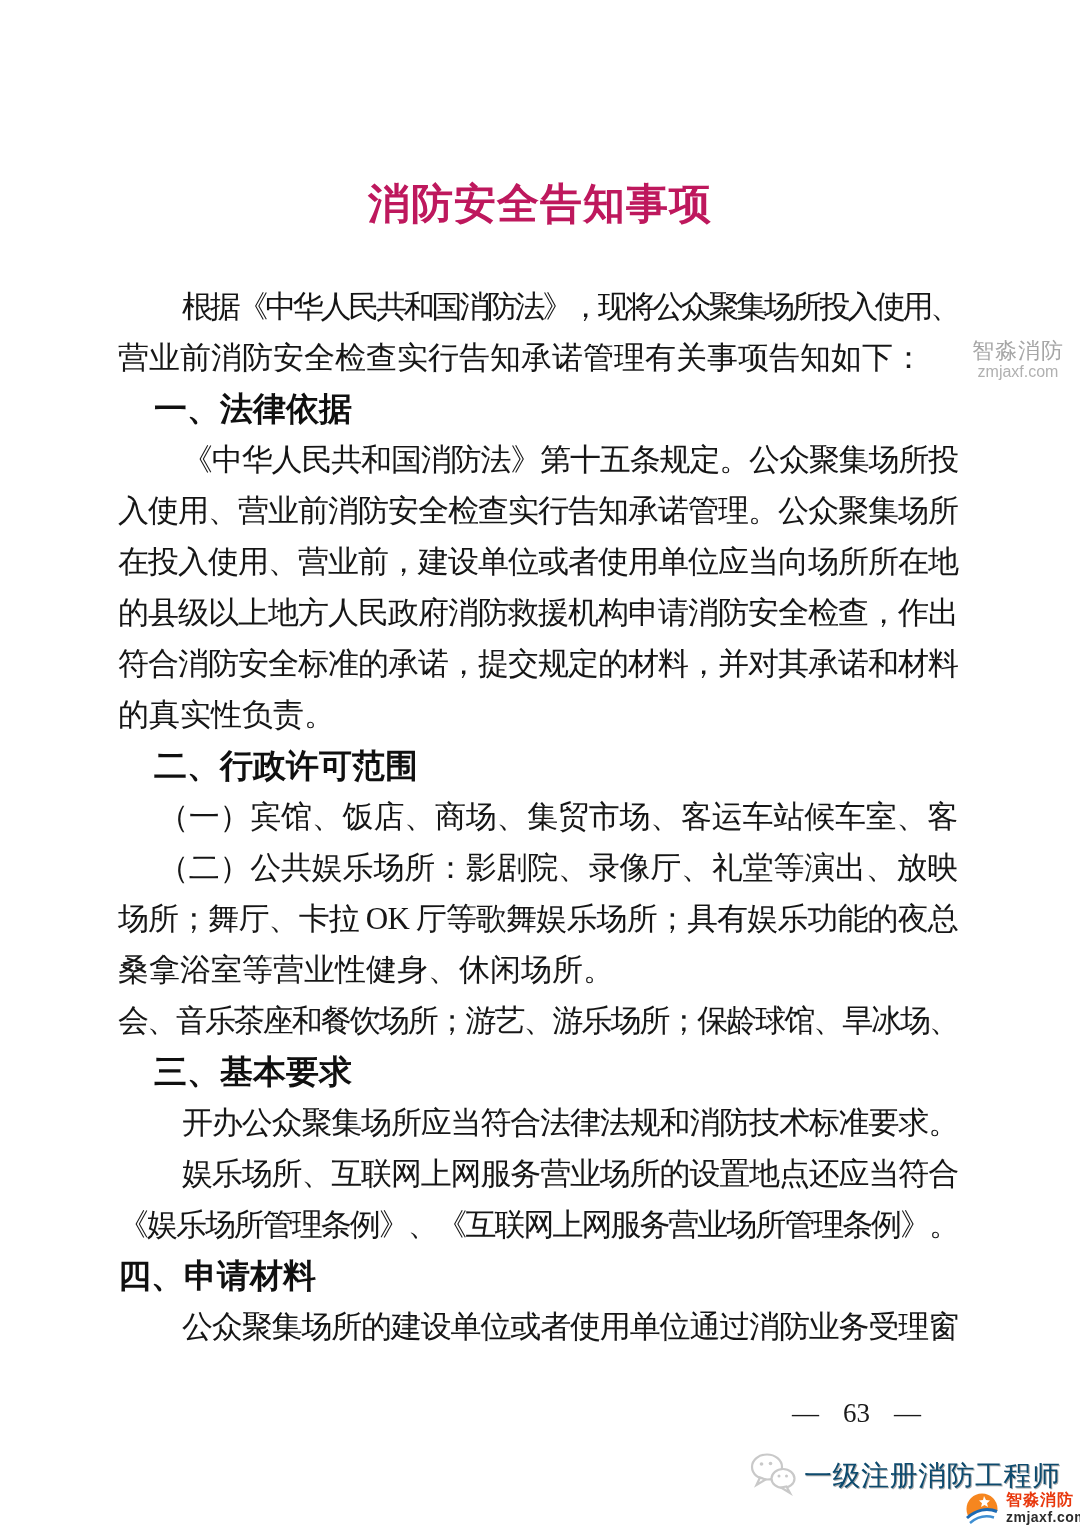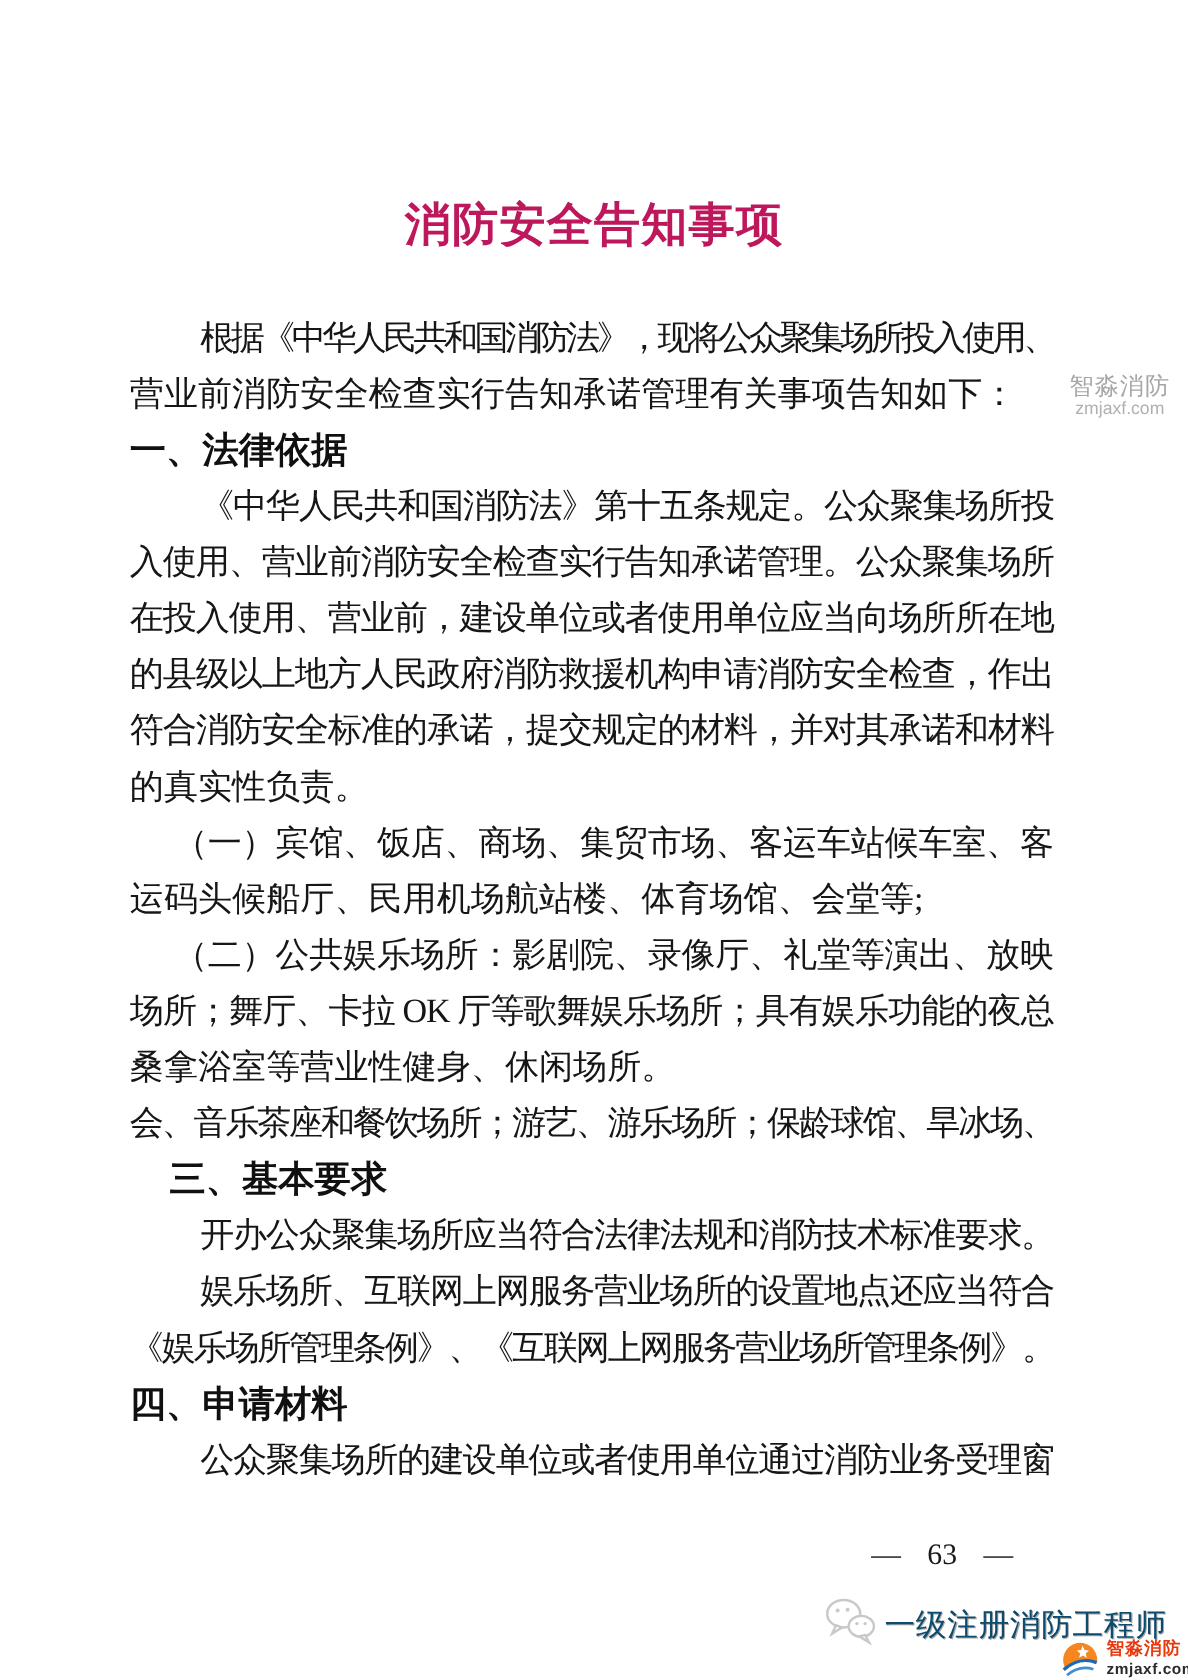--- a/index.html
+++ b/index.html
@@ -70,29 +70,29 @@
 </head>
 <body>
 
 <div class="page">
 
   <div class="doc-title">消防安全告知事项</div>
 
   <div class="doc-body">
       <div class="line body"><span class="t fill" style="margin-left: 64px; letter-spacing: -3.28571px;">根据《中华人民共和国消防法》，现将公众聚集场所投入使用、</span></div>
       <div class="line body"><span class="t" style="margin-left: 0px;">营业前消防安全检查实行告知承诺管理有关事项告知如下：</span></div>
-      <div class="line heading"><span class="t" style="">一、法律依据</span></div>
+      <div class="line heading"><span class="t" style="margin-left: 36px;">一、法律依据</span></div>
       <div class="line body"><span class="t fill" style="margin-left: 64px; letter-spacing: -1.15385px;">《中华人民共和国消防法》第十五条规定。公众聚集场所投</span></div>
       <div class="line body"><span class="t fill" style="margin-left: 0px; letter-spacing: -1px;">入使用、营业前消防安全检查实行告知承诺管理。公众聚集场所</span></div>
       <div class="line body"><span class="t fill" style="margin-left: 0px; letter-spacing: -1px;">在投入使用、营业前，建设单位或者使用单位应当向场所所在地</span></div>
       <div class="line body"><span class="t fill" style="margin-left: 0px; letter-spacing: -1px;">的县级以上地方人民政府消防救援机构申请消防安全检查，作出</span></div>
       <div class="line body"><span class="t fill" style="margin-left: 0px; letter-spacing: -1px;">符合消防安全标准的承诺，提交规定的材料，并对其承诺和材料</span></div>
       <div class="line body"><span class="t" style="margin-left: 0px;">的真实性负责。</span></div>
+      <div class="line heading"><span class="t" style="margin-left: 36px;">二、行政许可范围</span></div>
       <div class="line body"><span class="t fill" style="margin-left: 40px; letter-spacing: -0.230769px;">（一）宾馆、饭店、商场、集贸市场、客运车站候车室、客</span></div>
-      <div class="line body"><span class="t" style="margin-left: 0px;">运码头候船厅、民用机场航站楼、体育场馆、会堂等;</span></div>
       <div class="line body"><span class="t fill" style="margin-left: 40px; letter-spacing: -0.230769px;">（二）公共娱乐场所：影剧院、录像厅、礼堂等演出、放映</span></div>
       <div class="line body"><span class="t fill" style="margin-left: 0px; letter-spacing: -0.876042px;">场所；舞厅、卡拉 OK 厅等歌舞娱乐场所；具有娱乐功能的夜总</span></div>
       <div class="line body"><span class="t" style="margin-left: 0px;">桑拿浴室等营业性健身、休闲场所。</span></div>
       <div class="line body"><span class="t fill" style="margin-left: 0px; letter-spacing: -2.03448px;">会、音乐茶座和餐饮场所；游艺、游乐场所；保龄球馆、旱冰场、</span></div>
       <div class="line heading"><span class="t" style="margin-left: 36px;">三、基本要求</span></div>
       <div class="line body"><span class="t fill" style="margin-left: 64px; letter-spacing: -1.15385px;">开办公众聚集场所应当符合法律法规和消防技术标准要求。</span></div>
       <div class="line body"><span class="t fill" style="margin-left: 64px; letter-spacing: -1.15385px;">娱乐场所、互联网上网服务营业场所的设置地点还应当符合</span></div>
       <div class="line body"><span class="t fill" style="margin-left: 0px; letter-spacing: -2.03448px;">《娱乐场所管理条例》、《互联网上网服务营业场所管理条例》。</span></div>
       <div class="line heading"><span class="t" style="">四、申请材料</span></div>
       <div class="line body"><span class="t fill" style="margin-left: 64px; letter-spacing: -1.15385px;">公众聚集场所的建设单位或者使用单位通过消防业务受理窗</span></div>

